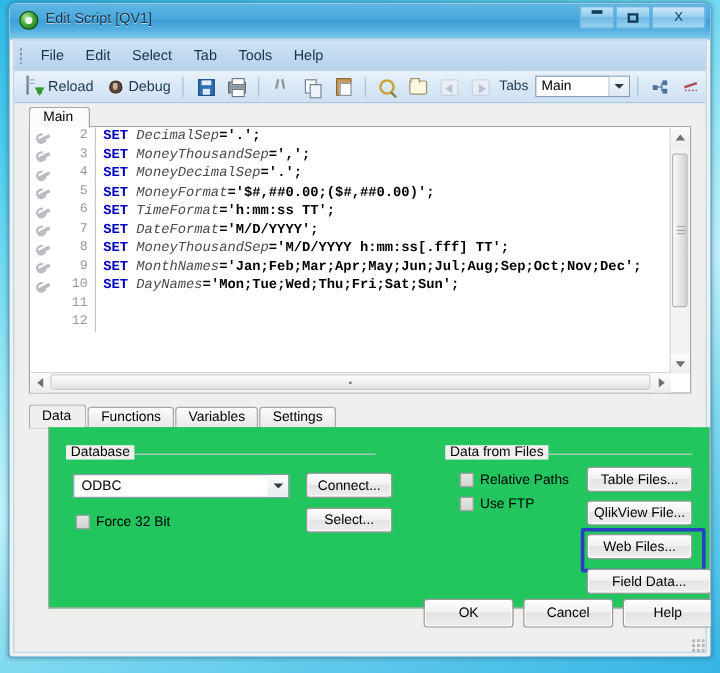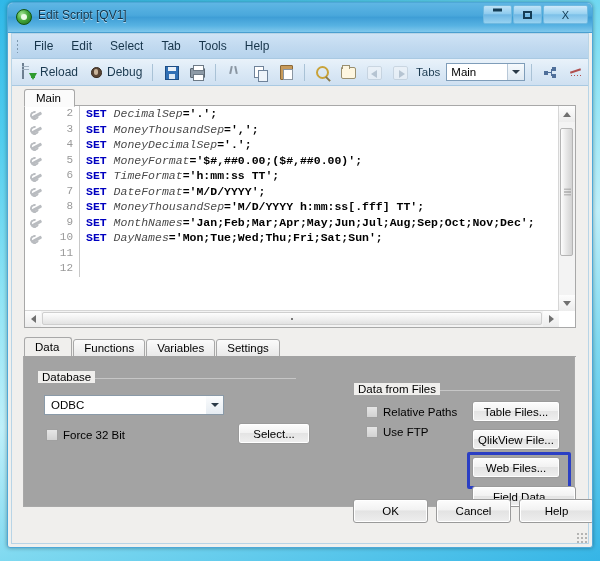--- a/index.html
+++ b/index.html
@@ -275,23 +275,23 @@
   .btab {
     font-size:11.5px; color:#000; padding:2px 10px;
     background: linear-gradient(to bottom,#fbfbfb,#e9e9e9);
     border:1px solid #a8a8a8; border-radius:3px 3px 0 0;
     margin-right:1px; position:relative; top:1px;
   }
   .btab.active {
     background:#f0efed; border-bottom:1px solid #f0efed; padding:3px 12px 3px 10px;
   }
   .panel {
-    position:absolute; left:15px; top:353px; width:552px; height:151px;
+    position:absolute; left:32px; top:353px; width:552px; height:151px;
     border:1px solid #a8a8a8; border-top:none;
-    background:#a3a3a3; box-sizing:border-box;
+    background:#22c55e; box-sizing:border-box;
   }
   .group { position:absolute; }
   .group > .glabel {
     position:absolute; left:0; top:-7px;
     font-size:11.5px; color:#000; background:#f0efed; padding:0 4px;
     white-space:nowrap;
   }
   .gline {
     position:absolute; left:0; right:0; top:0;
     border-top:1px solid #c6c6c6;
@@ -538,26 +538,29 @@
       <div class="combo" style="left:6px; top:17px; width:180px;">
         <span>ODBC</span>
         <span class="arrowbox">
             <span class="caret-dn"></span>
           </span>
       </div>
       <div class="chk" style="left:8px; top:51px;">
         <span class="chkbox"></span>
         <span>Force 32 Bit</span>
       </div>
+      <div class="btn" style="left:200px; top:16px; width:72px;">
+        <span>Connect...</span>
+      </div>
       <div class="btn" style="left:200px; top:45px; width:72px;">
         <span>Select...</span>
       </div>
     </div>
 
-    <div class="group" style="left:330px; top:22px; width:206px; height:115px;margin-top:12px;">
+    <div class="group" style="left:330px; top:22px; width:206px; height:115px;">
       <div class="gline"></div>
       <div class="glabel">Data from Files</div>
 
       <div class="chk" style="left:12px; top:16px;">
         <span class="chkbox"></span>
         <span>Relative Paths</span>
       </div>
       <div class="chk" style="left:12px; top:36px;">
         <span class="chkbox"></span>
         <span>Use FTP</span>

